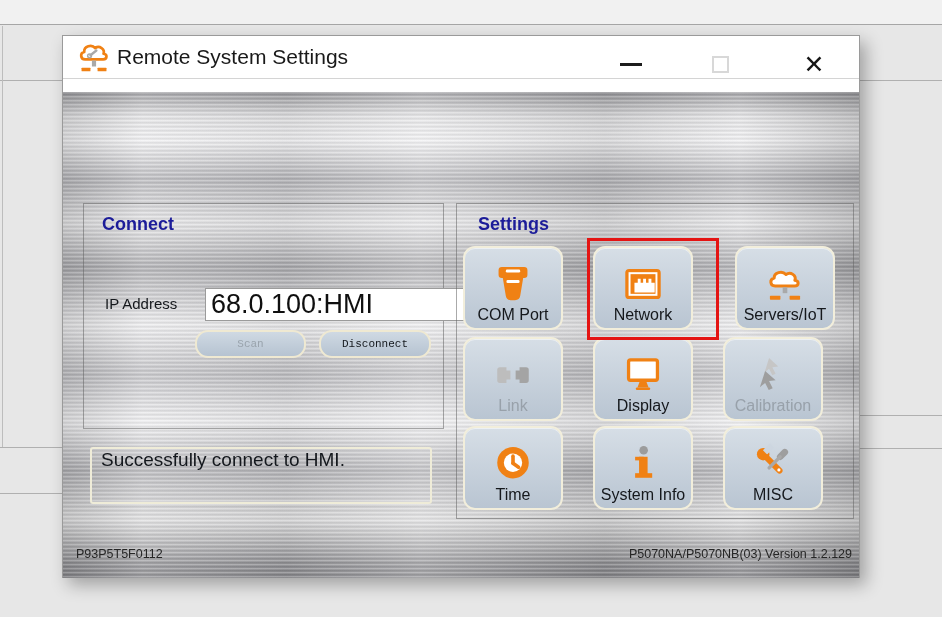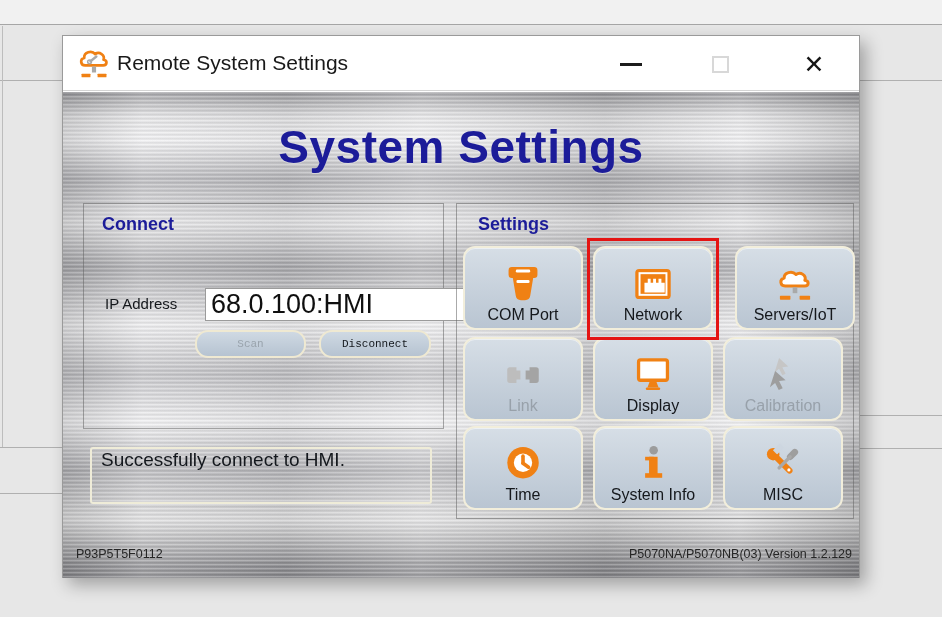--- a/index.html
+++ b/index.html
@@ -16,21 +16,21 @@
   .bg-l493 { left:0; top:493px; width:62px; }
   .bg-r415 { left:860px; top:415px; width:82px; }
   .bg-r448 { left:860px; top:448px; width:82px; }
   .bg-vline { position:absolute; left:2px; top:26px; height:421px; border-left:1px solid #bdbdbd; }
 
   
   .dialog { position:absolute; left:62px; top:35px; width:798px; height:543px;
     background:#fff; border:1px solid #9a9a9a;
     box-shadow:6px 7px 16px rgba(0,0,0,.30); z-index:10; }
 
-  .titlebar { position:relative; height:55px; background:#fff;
+  .titlebar { position:relative; height:43px; background:#fff;
     border-bottom:1px solid #d4d4d4; display:flex; align-items:center; }
   .app-icon { width:38px; height:38px; margin-left:12px; flex:0 0 auto; }
   .win-title { font-size:21px; color:#191919; margin-left:4px; white-space:nowrap; }
   .win-btn { position:absolute; top:9px; width:38px; height:38px;
     display:flex; align-items:center; justify-content:center; cursor:default; }
   .btn-min { left:549px; }
   .btn-max { left:638px; }
   .btn-close { left:732px; font-size:25px; font-weight:300; color:#161616; }
   .min-glyph { width:22px; height:3px; background:#1c1c1c; }
   .max-glyph { width:17px; height:17px; border:2px solid #d8d8d8; background:#fff; }
@@ -72,21 +72,21 @@
     display:flex; align-items:center; justify-content:center;
     font-size:11px; color:#14181c; cursor:default;font-family:Liberation Mono, monospace; }
   .btn-scan { left:132px; top:238px; width:111px; color:#99a3ac; }
   .btn-disconnect { left:256px; top:238px; width:112px; }
 
   .msg-box { position:absolute; left:27px; top:355px; width:342px; height:57px;
     border:2px solid #efecd8; border-radius:3px; background:rgba(255,255,255,.05);
     display:flex; align-items:flex-start; padding-left:9px; font-size:19px; color:#14181d; }
 
   
-  .tile { position:absolute; width:120px; height:84px; border-radius:12px;
+  .tile { position:absolute; width:100px; height:84px; border-radius:12px;
     border:2px solid #f2eedb; background:linear-gradient(180deg,#d6dee6,#b9c5d2);
     box-shadow:inset 0 1px 0 rgba(255,255,255,.55);
     display:flex; flex-direction:column; align-items:center; justify-content:flex-end;
     padding-bottom:4px; cursor:default; }
   .tile svg { width:42px; height:42px; margin-bottom:1px; }
   .tlabel { font-size:16px; color:#15181c; line-height:18px; }
   .tile.disabled .tlabel { color:#98a1aa; }
 
   .hl-red { position:absolute; left:524px; top:146px; width:132px; height:102px;
     border:3px solid #e41413; z-index:6; pointer-events:none; }
@@ -127,21 +127,20 @@
       <div class="win-btn btn-max">
         <span class="max-glyph"></span>
       </div>
       <div class="win-btn btn-close">
         <span>✕</span>
       </div>
     </div>
 
     <div class="metal">
 
-      <div class="heading">System Settings</div>
 
       <div class="groupbox gb-connect"></div>
       <div class="section-label lbl-connect">Connect</div>
 
       <div class="ip-label">IP Address</div>
 
       <div class="combo">
         <div class="combo-value">68.0.100:HMI</div>
         <svg class="combo-chevron" width="14" height="9" viewBox="0 0 14 9">
           <polyline points="1,1 7,7 13,1" fill="none" stroke="#9aa4ad" stroke-width="2"></polyline>

